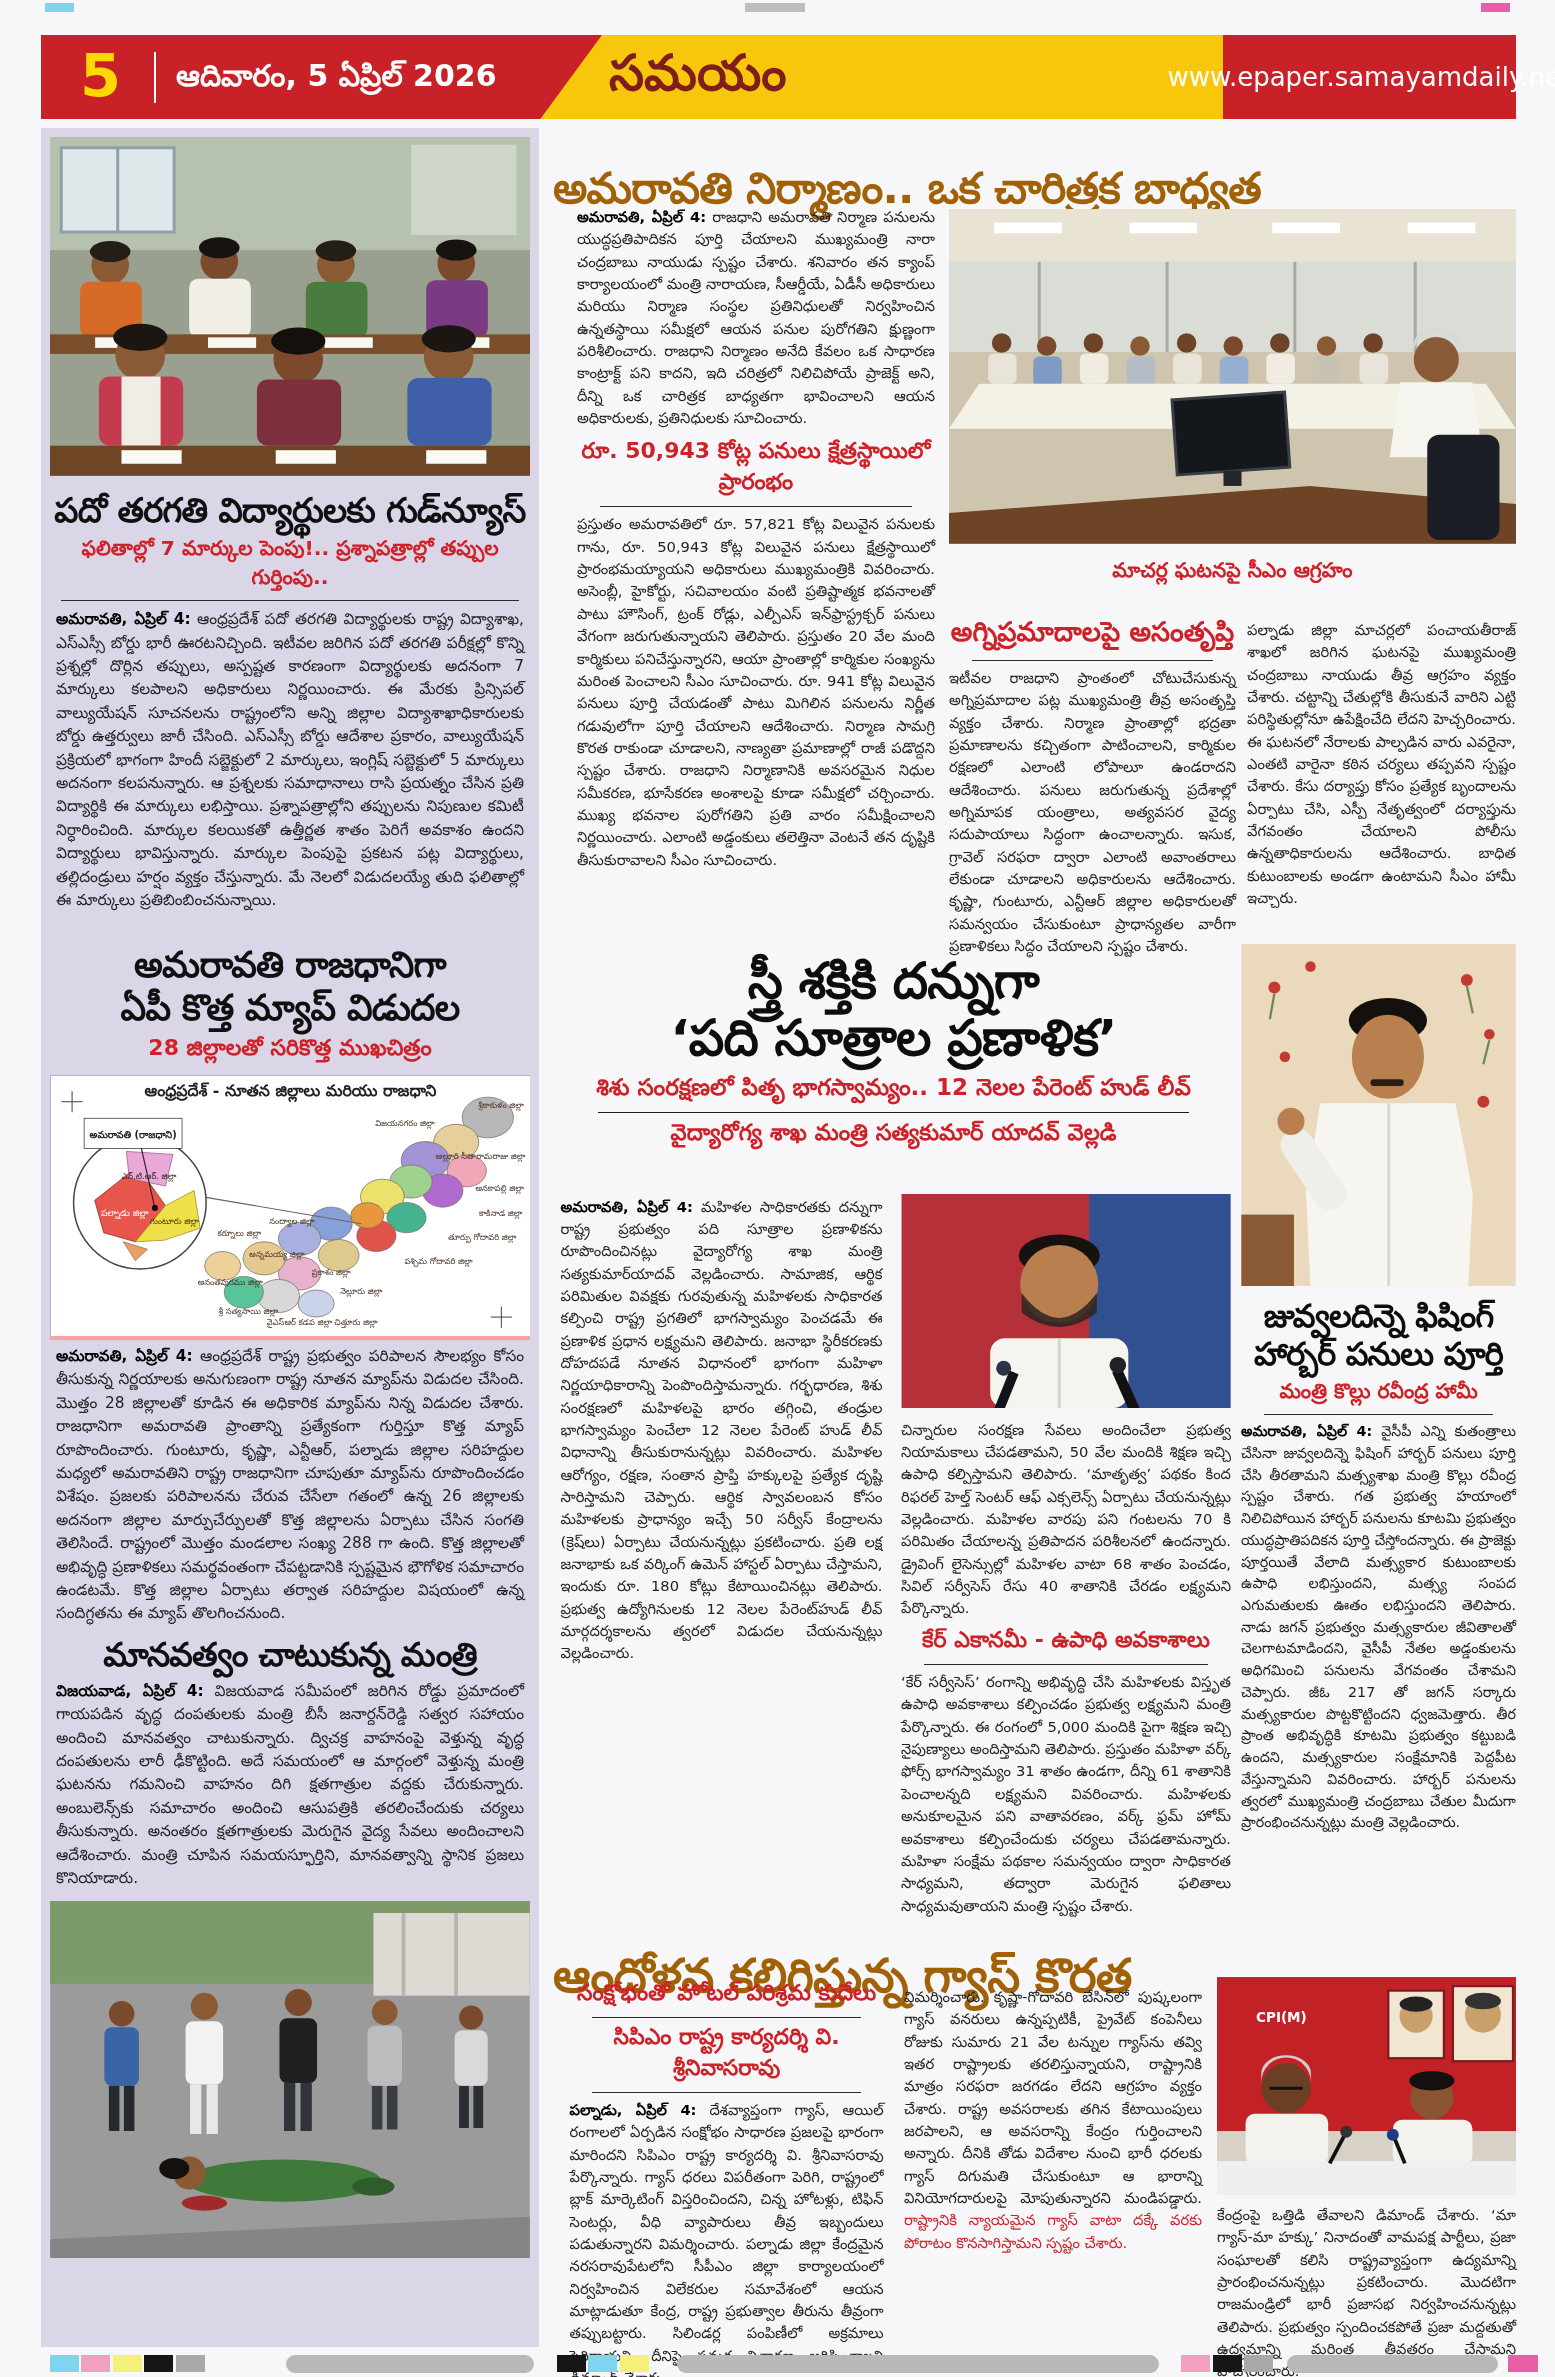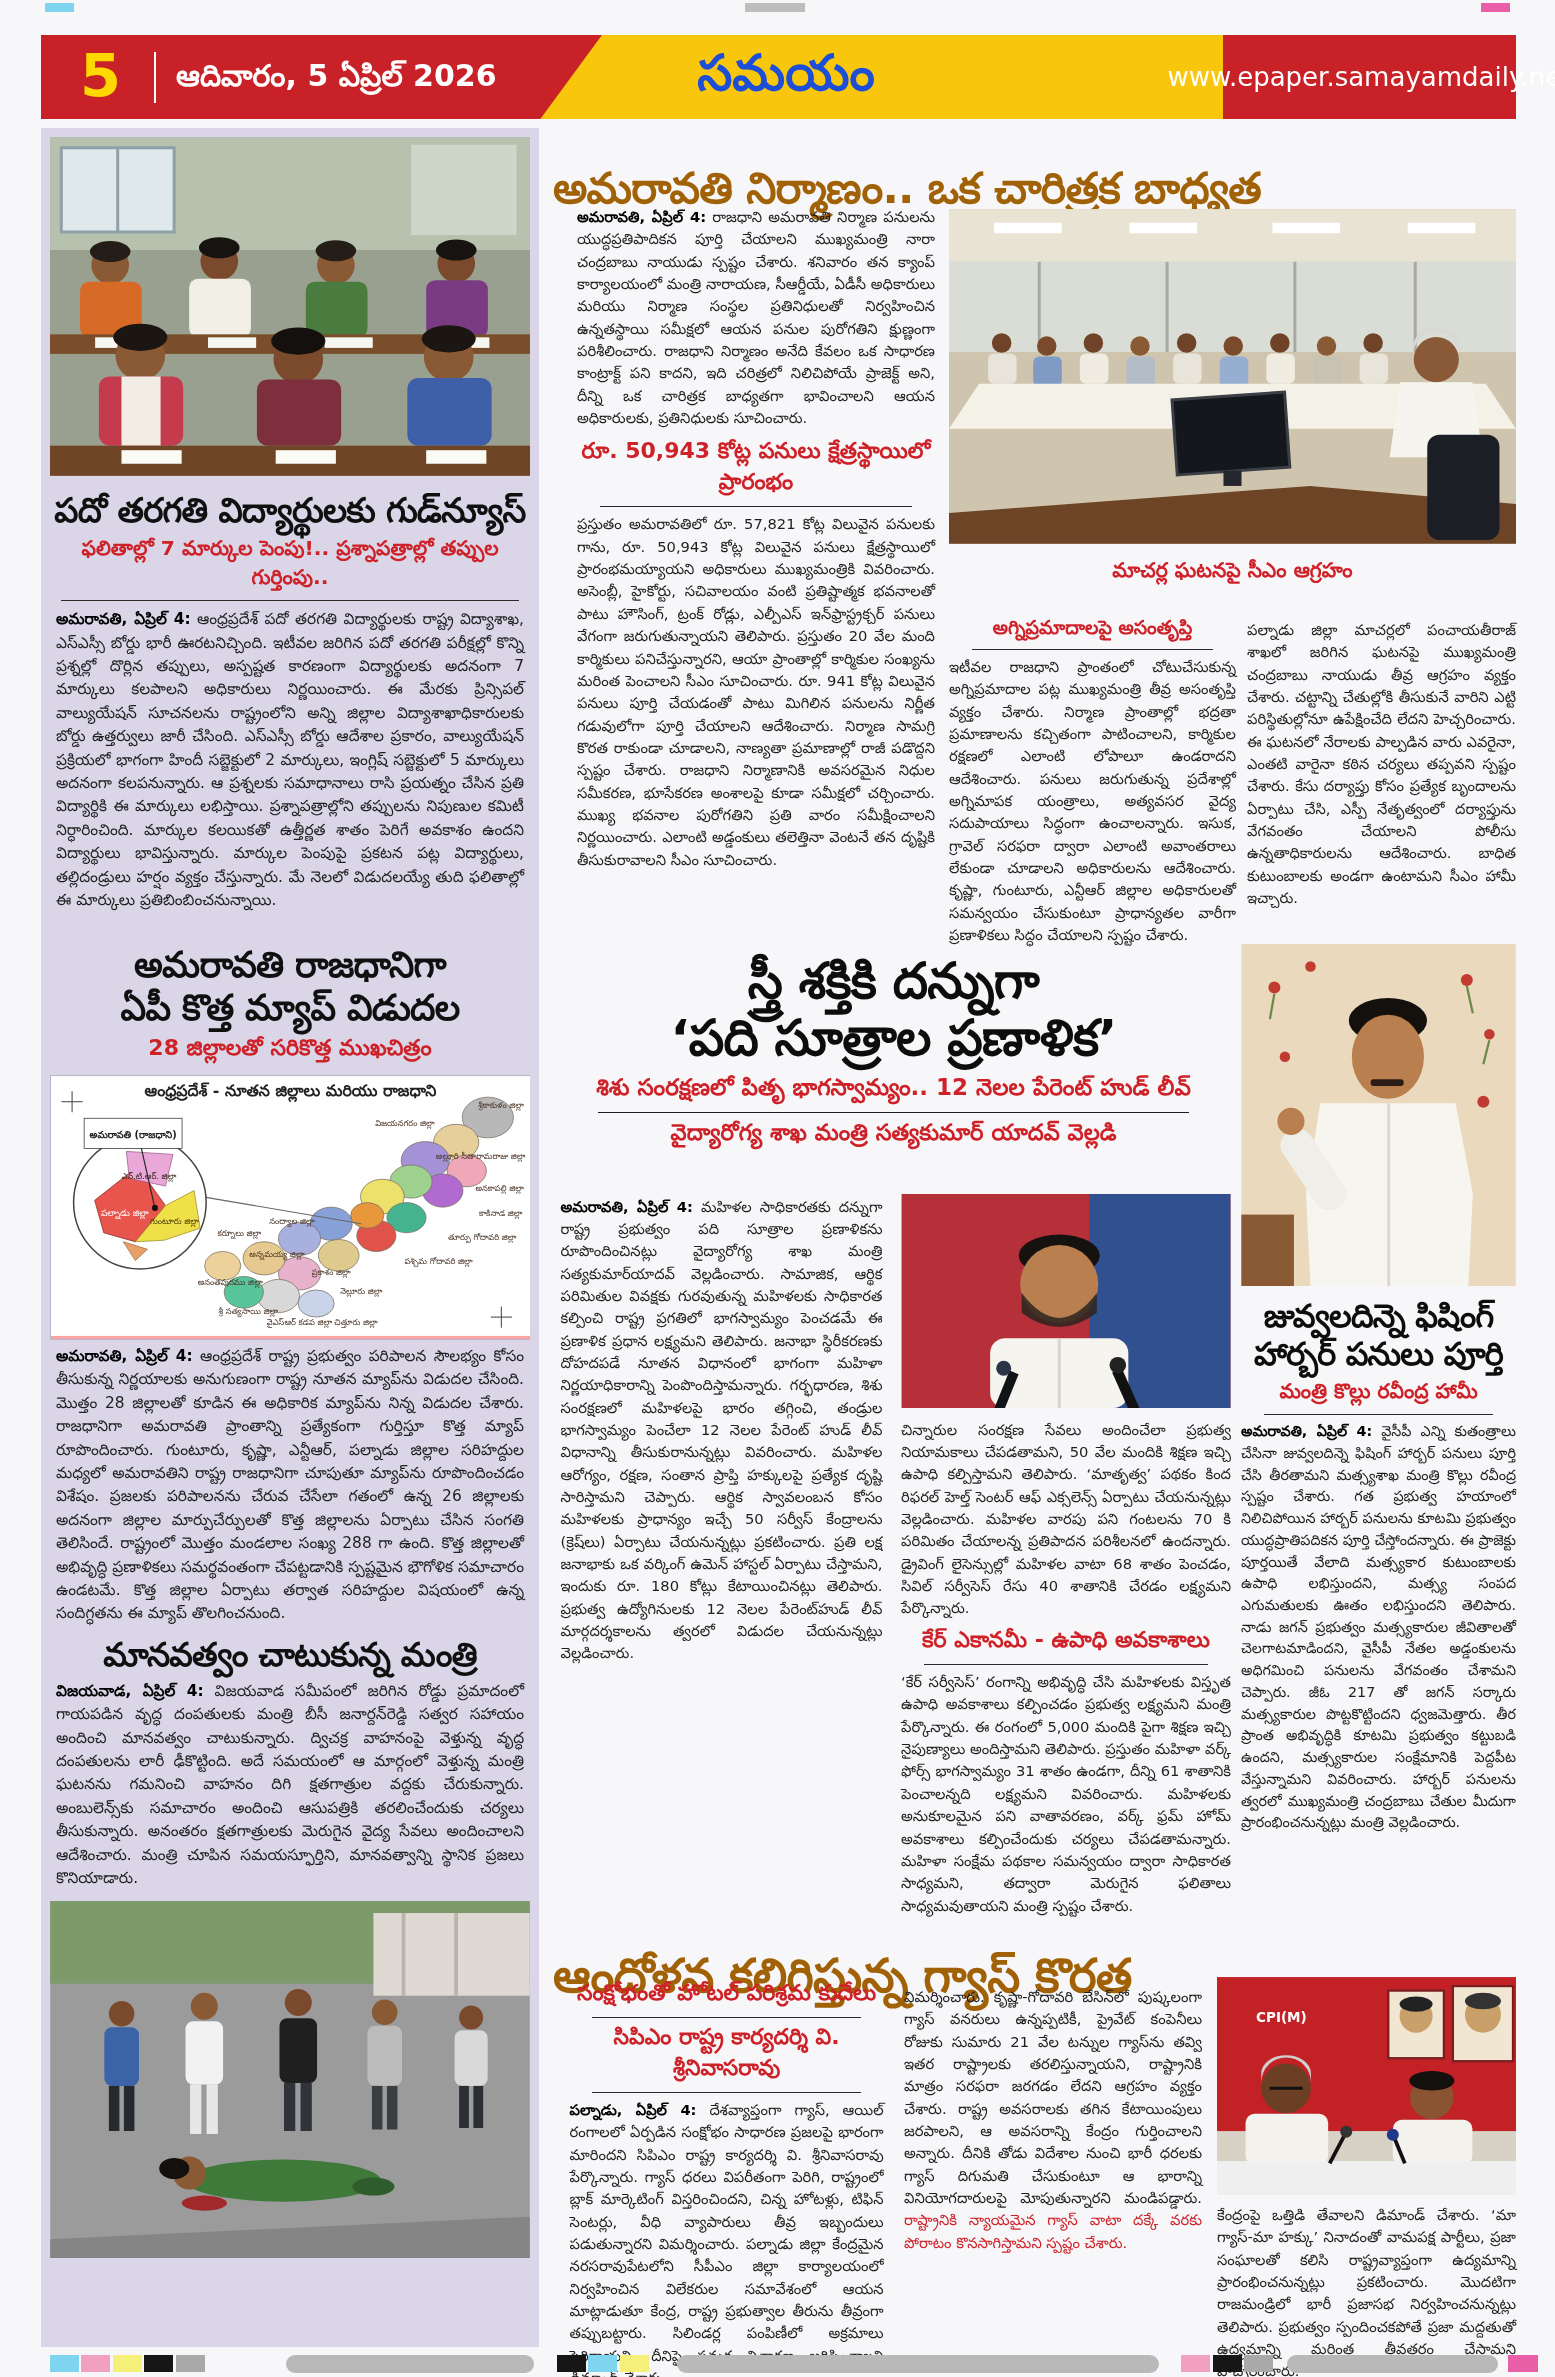--- a/index.html
+++ b/index.html
@@ -7,21 +7,21 @@
   
   .chip{position:absolute;height:16.6px;width:29px;}
   .topchip{height:9px;top:3px;}
   .regbar{position:absolute;top:2355px;height:18px;background:#b9b9b9;border-radius:9px;}
   
   .masthead{position:absolute;left:41px;top:35px;width:1475px;height:84px;background:#f8c70c;}
   .mast-red{position:absolute;left:0;top:0;width:561px;height:84px;background:#c92128;clip-path:polygon(0 0,100% 0,89% 100%,0 100%);}
   .pgnum{position:absolute;left:39px;top:6px;font-size:59px;font-weight:bold;color:#ffd800;}
   .mdivider{position:absolute;left:113px;top:16.6px;width:2.3px;height:51px;background:#fff;}
   .mdate{position:absolute;left:135px;top:22.6px;font-size:30px;font-weight:bold;color:#fff;}
-  .mast-title{position:absolute;left:568px;top:9px;width:354px;text-align:center;font-size:50px;font-weight:bold;color:#1d4ed8;}
+  .mast-title{position:absolute;left:568px;top:9px;width:354px;text-align:left;font-size:50px;font-weight:bold;color:#7f1d1d;}
   .mast-url{position:absolute;right:0;top:0;width:293px;height:84px;background:#c92128;color:#fff;display:flex;align-items:center;justify-content:center;font-size:26px;}
   
   .leftcol{position:absolute;left:41px;top:128px;width:498px;height:2219px;background:#dad6e8;overflow:hidden;}
   .leftcol figure{margin:9px 9px 4.5px 9px;}
   .lhead{margin:10.5px 7.5px 3px 7.5px;text-align:center;font-size:34px;line-height:1.18;font-weight:bold;color:#101010;letter-spacing:-0.8px;}
   .red-sub{color:#cf2128;font-weight:bold;text-align:center;}
   .sub27{font-size:20.3px;margin:6px 10.5px 0 10.5px;}
   .rule{border:none;border-top:1.5px solid #2a2a2a;margin:6.8px 19.6px;}
   .body{margin:4.5px 15px 10.5px 15px;font-size:15.4px;line-height:1.52;text-align:justify;color:#1e1e1e;}
   .dl{color:#000;}
@@ -340,21 +340,21 @@
 
           <circle cx="648" cy="200" r="30" fill="#8a5a38"></circle>
           <path d="M618,192 a30,30 0 0 1 60,0 l0,-12 a30,22 0 0 0 -60,0 z" fill="#d8d8d8"></path>
           <polygon points="600,230 696,230 710,330 586,330" fill="#f6f4ee"></polygon>
           <polygon points="0,445 754,445 754,392 480,368 0,404" fill="#6d4526"></polygon>
           <rect x="636" y="300" width="96" height="140" rx="16" fill="#1b1e24"></rect>
         </svg>
       </figure>
       <div class="caption red-sub">మాచర్ల ఘటనపై సీఎం ఆగ్రహం</div>
       <div class="ama2">
-        <div class="red-sub" style="font-size:19px;">అగ్నిప్రమాదాలపై అసంతృప్తి</div>
+        <div class="red-sub" style="font-size:27px;">అగ్నిప్రమాదాలపై అసంతృప్తి</div>
         <hr class="rulein">
         <p class="body">ఇటీవల రాజధాని ప్రాంతంలో చోటుచేసుకున్న అగ్నిప్రమాదాల పట్ల ముఖ్యమంత్రి తీవ్ర అసంతృప్తి వ్యక్తం చేశారు. నిర్మాణ ప్రాంతాల్లో భద్రతా ప్రమాణాలను కచ్చితంగా పాటించాలని, కార్మికుల రక్షణలో ఎలాంటి లోపాలూ ఉండరాదని ఆదేశించారు. పనులు జరుగుతున్న ప్రదేశాల్లో అగ్నిమాపక యంత్రాలు, అత్యవసర వైద్య సదుపాయాలు సిద్ధంగా ఉంచాలన్నారు. ఇసుక, గ్రావెల్ సరఫరా ద్వారా ఎలాంటి అవాంతరాలు లేకుండా చూడాలని అధికారులను ఆదేశించారు. కృష్ణా, గుంటూరు, ఎన్టీఆర్ జిల్లాల అధికారులతో సమన్వయం చేసుకుంటూ ప్రాధాన్యతల వారీగా ప్రణాళికలు సిద్ధం చేయాలని స్పష్టం చేశారు.</p>
       </div>
       <div class="ama3">
         <p class="body">పల్నాడు జిల్లా మాచర్లలో పంచాయతీరాజ్ శాఖలో జరిగిన ఘటనపై ముఖ్యమంత్రి చంద్రబాబు నాయుడు తీవ్ర ఆగ్రహం వ్యక్తం చేశారు. చట్టాన్ని చేతుల్లోకి తీసుకునే వారిని ఎట్టి పరిస్థితుల్లోనూ ఉపేక్షించేది లేదని హెచ్చరించారు. ఈ ఘటనలో నేరాలకు పాల్పడిన వారు ఎవరైనా, ఎంతటి వారైనా కఠిన చర్యలు తప్పవని స్పష్టం చేశారు. కేసు దర్యాప్తు కోసం ప్రత్యేక బృందాలను ఏర్పాటు చేసి, ఎస్పీ నేతృత్వంలో దర్యాప్తును వేగవంతం చేయాలని పోలీసు ఉన్నతాధికారులను ఆదేశించారు. బాధిత కుటుంబాలకు అండగా ఉంటామని సీఎం హామీ ఇచ్చారు.</p>
       </div>
     </section>
 
     <section class="art-women">
       <div class="wheadline">

